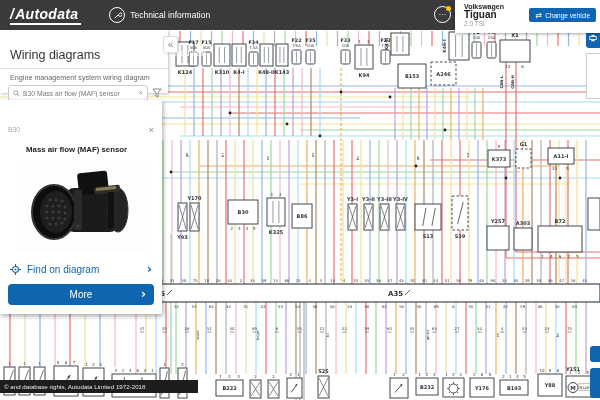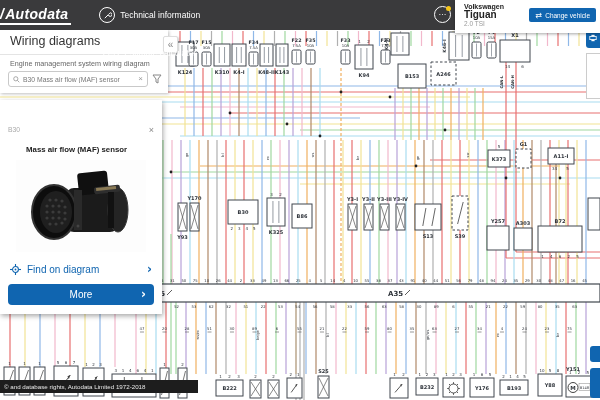--- a/index.html
+++ b/index.html
@@ -4,39 +4,39 @@
 <style>
   * { margin:0; padding:0; box-sizing:border-box; }
   html,body { width:600px; height:400px; overflow:hidden; }
   body { position:relative; background:#fff; font-family:"Liberation Sans", sans-serif; }
 
   
   #diagram-wrap { position:absolute; left:0; top:0; width:600px; height:400px; z-index:1; }
 
   
   .topbar { position:absolute; left:0; top:0; width:600px; height:30px; background:#3a3a3c; z-index:30; display:flex; align-items:center; }
-  .logo { color:#fff; font-style:italic; font-weight:bold; font-size:14px; letter-spacing:.3px; border-bottom:2px solid #fff; padding:0 3px 1px 0; white-space:nowrap; }
+  .logo { margin-left:10px; color:#fff; font-style:italic; font-weight:bold; font-size:14px; letter-spacing:.3px; border-bottom:2px solid #fff; padding:0 3px 1px 0; white-space:nowrap; }
   .logo .slash { font-weight:bold; margin-right:1px; }
   .nav { display:flex; align-items:center; margin-left:28px; gap:22px;flex-direction:column; }
   .nav-item { display:flex; align-items:center; gap:5px; color:#fff; font-size:8.5px; cursor:pointer; }
   .nav-ico { width:16px; height:16px; border:1px solid #fff; border-radius:50%; display:flex; align-items:center; justify-content:center; }
   .feedback { position:absolute; left:434px; top:6px; width:17px; height:17px; border:1px solid #fff; border-radius:50%; color:#fff; font-size:8px; text-align:center; line-height:15px; }
   .feedback .dot { position:absolute; right:-1px; top:-1px; width:5px; height:5px; background:#f5c518; border-radius:50%; }
 
   
   .vehicle { position:absolute; left:455px; top:0; width:145px; height:33px; background:#fff; z-index:31; box-shadow:0 1px 3px rgba(0,0,0,.35); padding:3px 12px 0 9px; }
   .veh-make { font-size:7px; font-weight:bold; color:#222; }
   .veh-model { font-size:10px; font-weight:bold; color:#222; line-height:10px; }
   .veh-variant { font-size:6.5px; color:#9a9a9a; }
   .veh-btn { position:absolute; right:4px; top:8px; height:14px; background:#1065b0; color:#fff; font-size:6.5px; border:none; border-radius:2px; padding:0 6px; display:flex; align-items:center; gap:3px; cursor:pointer; }
   .veh-btn .swap { font-family:"DejaVu Sans", sans-serif; font-size:8px; }
 
   
   .panel-top { position:absolute; left:0; top:30px; width:168px; height:63px; background:#fff; z-index:20; box-shadow:1px 1px 3px rgba(0,0,0,.25); }
-  .panel-title { font-size:12.5px; color:#333; padding:4px 10px 6px 10px; border-bottom:1px solid #e4e4e4; }
+  .panel-title { font-size:12.5px; color:#333; padding:18px 10px 6px 10px; border-bottom:1px solid #e4e4e4; }
   .panel-sub { font-size:7.2px; color:#666; padding:4px 10px 3px 10px; }
   .search-row { display:flex; align-items:center; padding:0 6px 0 8px; gap:4px; }
   .search-box { flex:1; display:flex; align-items:center; border:1px solid #c9c9c9; border-radius:3px; height:16px; padding:0 4px; gap:3px; background:#fff; }
   .search-box input { border:none; outline:none; flex:1; font-size:6.8px; color:#777; font-family:"Liberation Sans", sans-serif; min-width:0; background:transparent; }
   .search-clear { color:#999; font-size:8px; cursor:pointer; line-height:8px; }
   .collapse-tab { position:absolute; left:163px; top:36px; width:15px; height:17px; background:#fff; border:1px solid #ddd; border-radius:2px; z-index:21; color:#888; font-size:10px; text-align:center; line-height:15px; box-shadow:1px 1px 2px rgba(0,0,0,.2); cursor:pointer; }
 
   
   .card { position:absolute; left:0; top:100px; width:162px; background:#fff; z-index:21; box-shadow:1px 2px 5px rgba(0,0,0,.35); }
   .card-head { display:flex; align-items:center; padding:5px 8px 3px 8px; }

